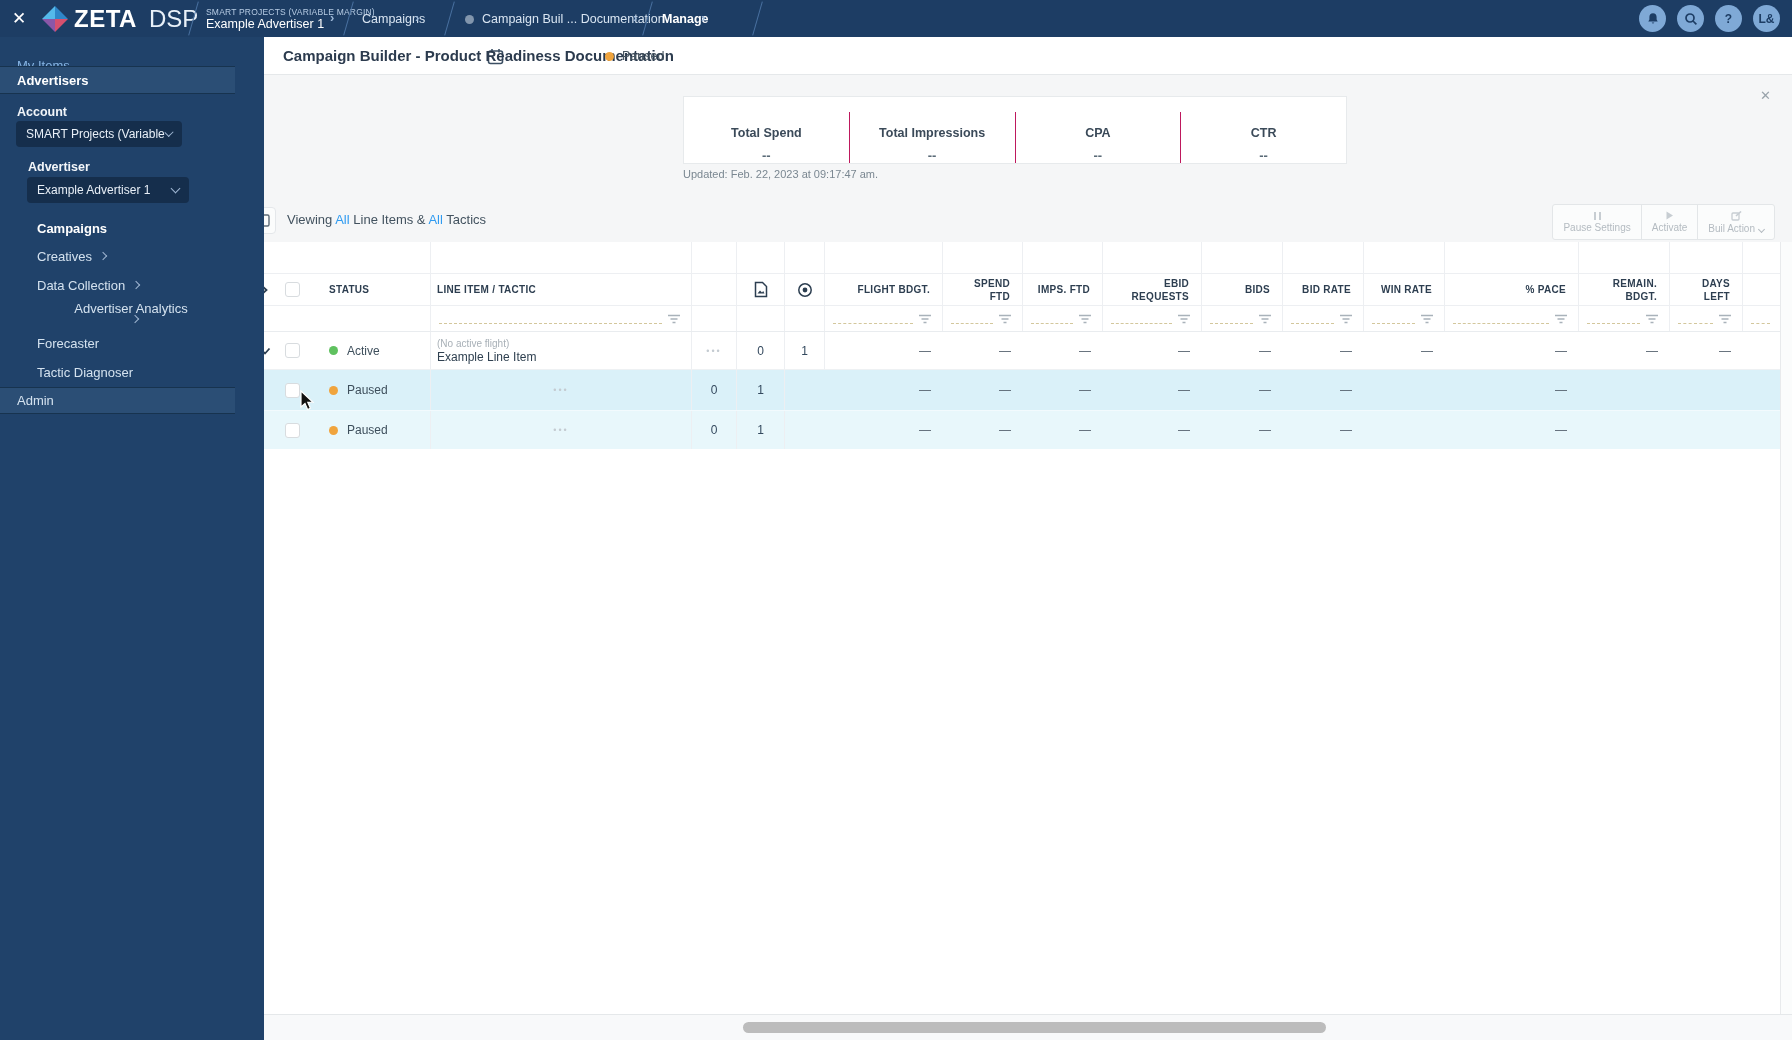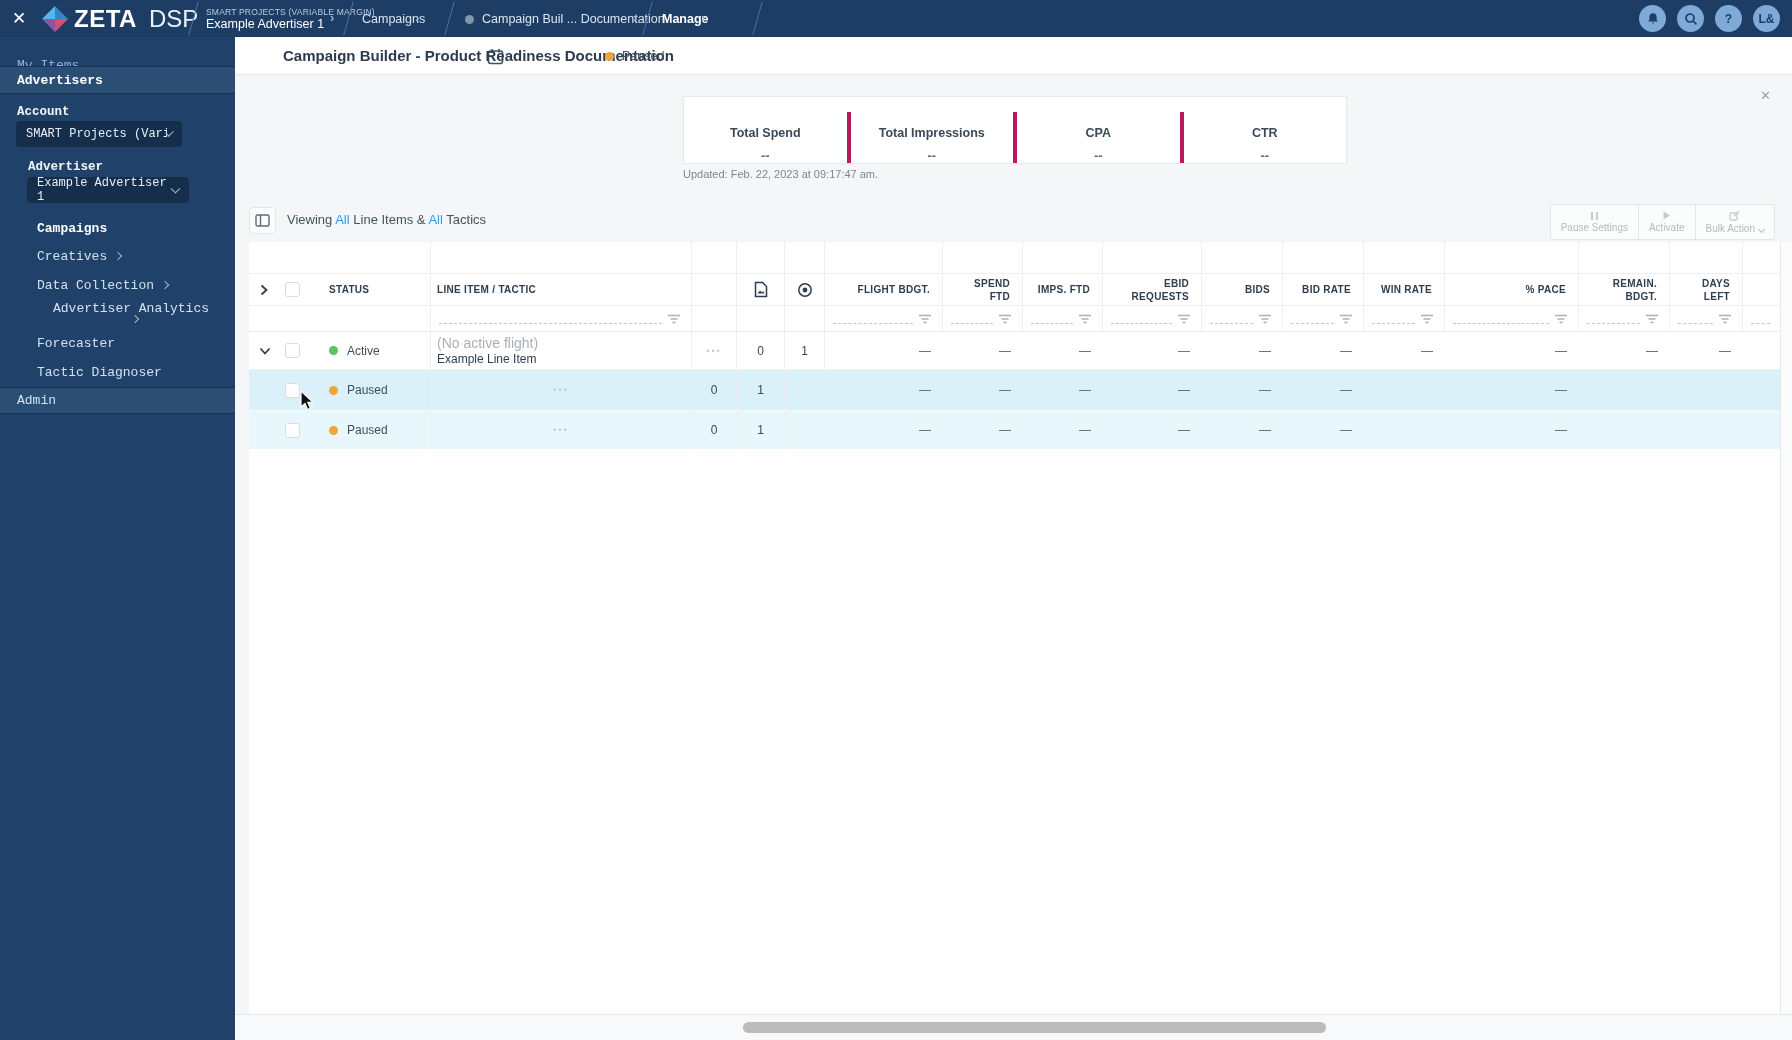--- a/index.html
+++ b/index.html
@@ -17,21 +17,21 @@
   .crumb-2l { flex-direction:column; align-items:flex-start; justify-content:center; }
   .crumb-sub { font-size:8.5px; color:#b7cce4; letter-spacing:.2px; }
   .crumb-main { font-size:12.5px; color:#fff; }
   .crumb-sep { position:absolute; top:0; height:37px; line-height:36px; color:#9db8d8; font-size:13px; font-weight:700; }
   .crumb-dot { position:absolute; top:15px; width:9px; height:9px; border-radius:50%; background:#8296ad; }
   .crumb-bold { font-weight:700; color:#fff; }
   .tb-icons { position:absolute; right:12px; top:5px; display:flex; gap:11px; }
   .tb-circle { width:27px; height:27px; border-radius:50%; background:#7fa9d6; display:flex; align-items:center; justify-content:center; color:#1d3d64; font-weight:700; font-size:12px; cursor:pointer; }
 
   
-  .sidebar { position:absolute; left:0; top:37px; width:235px; height:1003px; background:#20426a; z-index:20; color:#d4e2ef;font-family:Liberation Mono, monospace; }
+  .sidebar { position:absolute; left:0; top:37px; width:264px; height:1003px; background:#20426a; z-index:20; color:#d4e2ef; }
   .sb-item { font-size:13px; padding:0 0 0 17px; height:28px; display:flex; align-items:center; cursor:pointer; }
   .sb-myitems { position:absolute; left:0; top:14px; width:100%; color:#85b4e4; }
   .sb-band { position:absolute; left:0; width:235px; background:#2b4e75; border-top:1px solid #17334f; border-bottom:1px solid #17334f; display:flex; align-items:center; padding-left:17px; font-size:13px; color:#fff; font-weight:600; cursor:pointer; }
   .sb-label { position:absolute; font-size:12.5px; font-weight:700; color:#f2f6fa; }
   .sb-select { position:absolute; background:#152e4c; border-radius:4px; display:flex; align-items:center; justify-content:space-between; padding:0 10px; font-size:12px; color:#e8eff7; cursor:pointer; }
   .chev { width:7px; height:7px; border-right:1.5px solid #9fb6d2; border-bottom:1.5px solid #9fb6d2; display:inline-block; }
   .chev-d { transform:rotate(45deg); margin-top:-3px; }
   .chev-r { transform:rotate(-45deg); margin-left:8px; width:6px; height:6px; }
   .sb-nav { position:absolute; left:10px; font-size:13px; color:#d4e2ef; display:flex; align-items:center; padding-left:17px; height:26px; width:215px; cursor:pointer; }
   .sb-nav.active { color:#fff; font-weight:700; }
@@ -41,21 +41,21 @@
   .ph-title { position:absolute; left:283px; top:0; height:38px; line-height:38px; font-size:15px; font-weight:700; color:#2c3b4e; }
   .dot { display:inline-block; width:9px; height:9px; border-radius:50%; }
   .ph-status { position:absolute; left:605px; top:0; height:38px; display:flex; align-items:center; gap:8px; font-size:12.5px; color:#45545f; }
   .gear-btn { position:absolute; left:1652px; top:40px; width:33px; height:33px; border-radius:50%; background:#edf0f2; display:flex; align-items:center; justify-content:center; cursor:pointer; }
   .gear-glyph { font-family:"DejaVu Sans", sans-serif; font-size:19px; color:#7d8b99; line-height:1; }
   .actions-btn { position:absolute; left:1714px; top:42px; width:62px; height:28px; background:#2f9bf1; border:none; border-radius:4px; color:#fff; font-size:12.5px; font-weight:600; font-family:"Liberation Sans",sans-serif; cursor:pointer; }
 
   
   .stats-box { position:absolute; left:683px; top:96px; width:664px; height:68px; background:#fff; border:1px solid #e7eaec; display:flex;align-items:flex-end; }
   .stat { flex:1; text-align:center; padding-top:14px; }
-  .stat + .stat { border-left:4px solid #be185d; }
+  .stat + .stat { border-left:1px solid #be185d; }
   .stat-label { font-size:12.5px; font-weight:700; color:#3b4a59; }
   .stat-value { font-size:13px; color:#5a6a77; margin-top:8px; font-weight:700; }
   .ov-close { position:absolute; left:1760px; top:88px; font-size:13px; color:#98a2aa; cursor:pointer; }
   .updated { position:absolute; left:683px; top:168px; font-size:11px; color:#7a8791; }
 
   
   .cols-btn { position:absolute; left:249px; top:207px; width:27px; height:27px; background:#fbfcfc; border:1px solid #e4e7ea; border-radius:4px; display:flex; align-items:center; justify-content:center; cursor:pointer; }
   .viewing { position:absolute; left:287px; top:206px; height:28px; line-height:28px; font-size:13px; color:#42525f; }
   .viewing .all { color:#2f9bf1; cursor:pointer; }
   .bulk-group { position:absolute; right:17px; top:204px; height:36px; display:flex; background:#fbfcfc; border:1px solid #e3e6e8; border-radius:3px; }
@@ -82,21 +82,21 @@
   .hl-r { text-align:right; }
   .pad-l { padding-left:12px; }
   .cbx { width:15px; height:15px; border:1.5px solid #d8dcdf; border-radius:3px; background:#fff; margin-left:7px; cursor:pointer; }
   .exp { margin-left:10px; cursor:pointer; display:flex; }
   .fc { padding:0 10px 0 8px; gap:5px; }
   .ful { flex:1; align-self:flex-end; margin-bottom:7px; border-bottom:1px dashed #d3c79c; }
   .cell-txt { font-size:12px; color:#34495e; }
   .dash { font-size:12px; color:#55626e; }
   .status-cell { gap:9px; padding-left:12px; font-size:12px; color:#3e4f5c; }
   .li-cell { flex-direction:column; align-items:flex-start; justify-content:center; padding-left:6px; }
-  .li-note { font-size:14px; color:#a8b0b7; }
+  .li-note { font-size:10px; color:#a8b0b7; }
   .li-name { font-size:12px; color:#2f4050; margin-top:1px; }
   .tac-name { font-size:12px; color:#2f4050; padding-left:22px; }
   .more { font-size:9px; letter-spacing:2px; color:#c4cbd1; cursor:pointer; }
 
   
   .hscroll { position:absolute; left:235px; top:1014px; width:1557px; height:26px; background:#f8f9fa; border-top:1px solid #e5e8ea; }
   .hthumb { position:absolute; left:508px; top:7px; width:583px; height:11px; border-radius:6px; background:#bcbcbc; cursor:grab; }
   .vscroll { position:absolute; left:1780px; top:242px; width:12px; height:772px; background:#fbfcfc; border-left:1px solid #e8eaec; }
   .cursor { position:absolute; left:300px; top:390px; z-index:50; pointer-events:none; }
 </style>
@@ -265,21 +265,21 @@
       <svg width="9" height="9" viewBox="0 0 9 9">
         <polygon points="1.5,0.5 8,4.5 1.5,8.5" fill="#c7cdd2"></polygon>
       </svg>
       <span>Activate</span>
     </div>
     <div class="bulk-btn">
       <svg width="11" height="10" viewBox="0 0 11 10">
         <rect x="1" y="2" width="7" height="7" rx="1" fill="none" stroke="#c7cdd2" stroke-width="1.3"></rect>
         <line x1="5" y1="5" x2="10" y2="0.5" stroke="#c7cdd2" stroke-width="1.6"></line>
       </svg>
-      <span><span>Bulk Action</span><span class="caret-d"></span></span>
+      <span><span>Buil Action</span><span class="caret-d"></span></span>
     </div>
   </div>
 
   <div class="tbl">
 
     <div class="tr gr">
       <div class="c"></div>
         <div class="c"></div>
         <div class="c bdr"></div>
         <div class="c bdr"></div>

